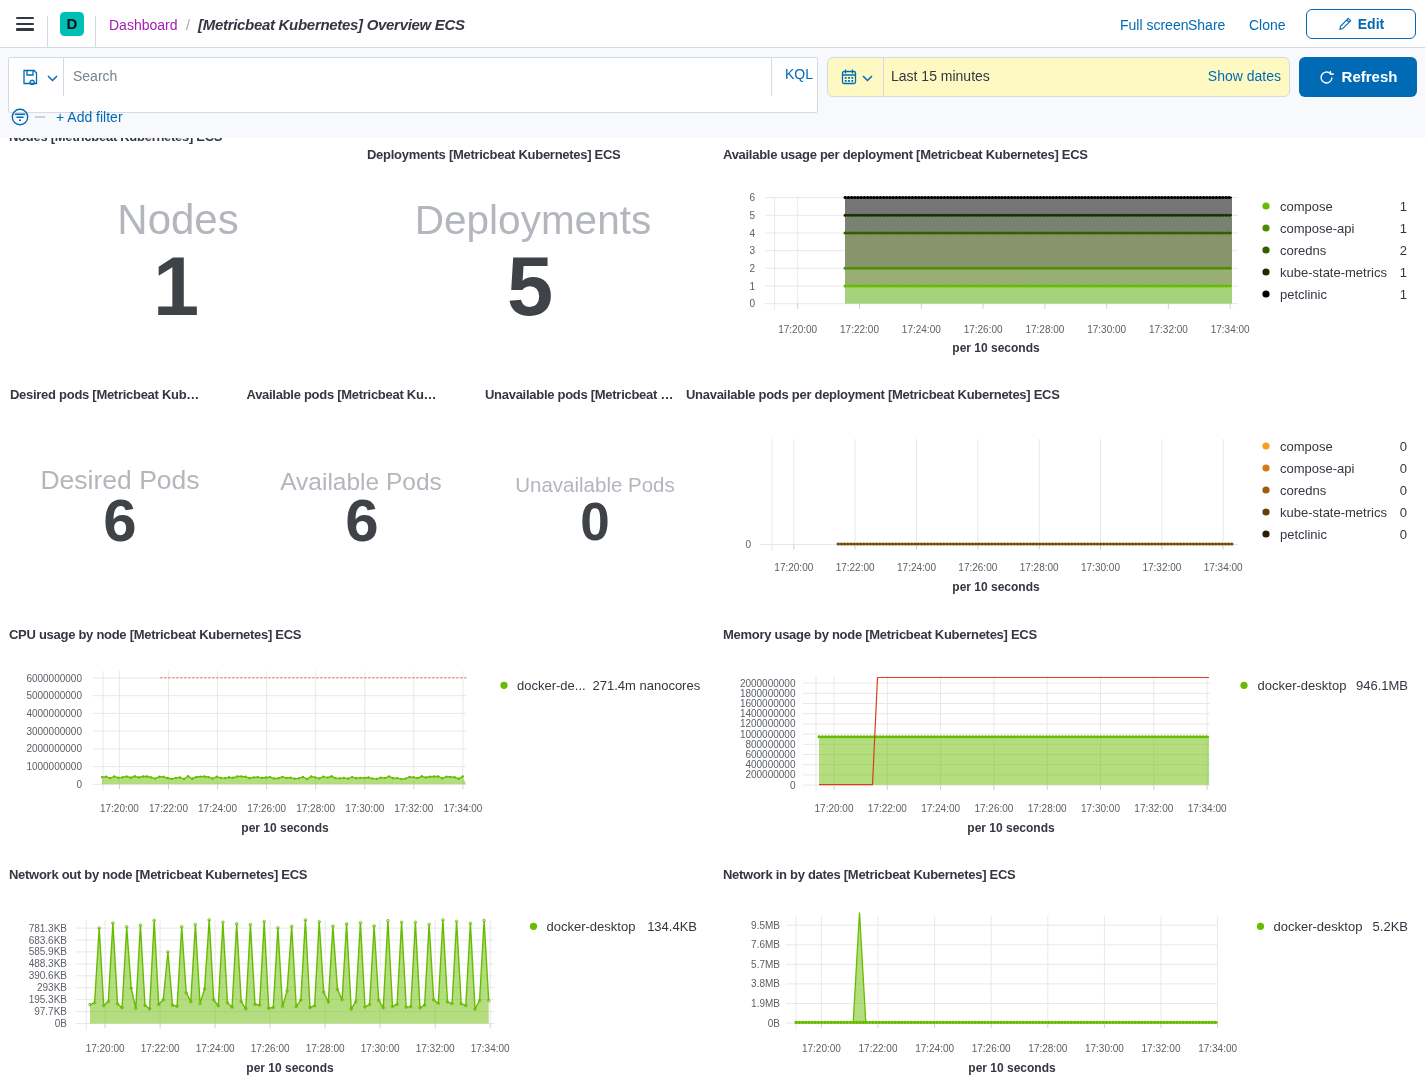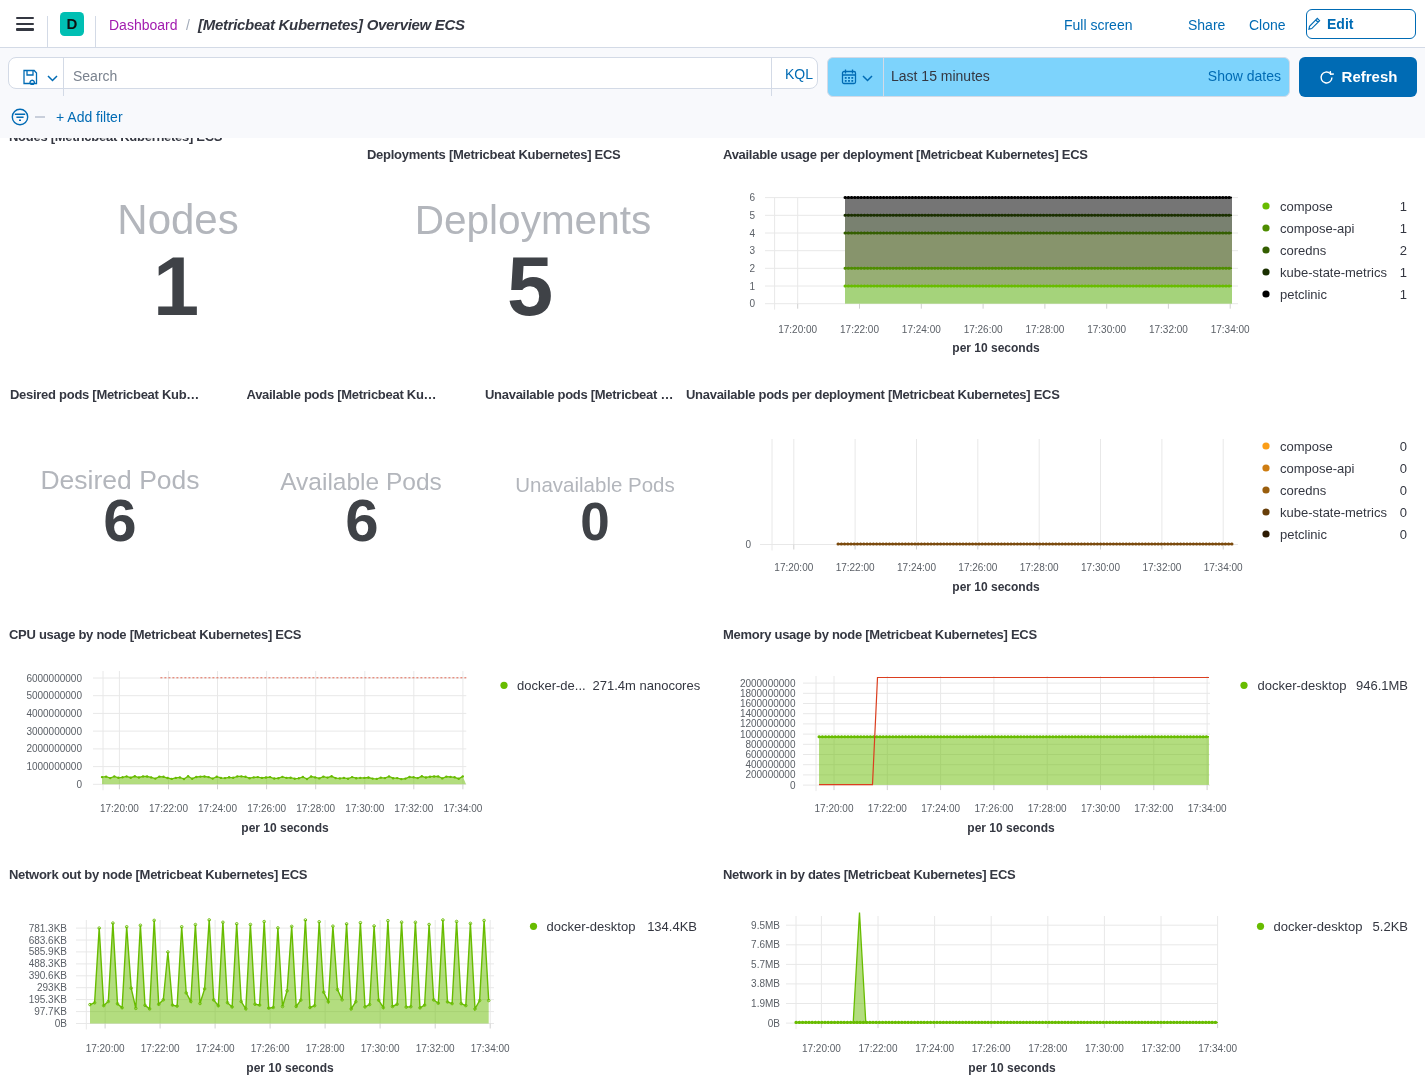--- a/index.html
+++ b/index.html
@@ -2,24 +2,24 @@
 <html><head><meta charset="utf-8"><style>
 * { margin:0; padding:0; box-sizing:border-box; }
 html,body { width:1425px; height:1091px; background:#fff; font-family:"Liberation Sans", sans-serif; overflow:hidden; }
 .abs { position:absolute; }
 #header { position:absolute; left:0; top:0; width:1425px; height:48px; background:#fff; border-bottom:1px solid #d3dae6; z-index:5; }
 .vsep { position:absolute; top:16px; height:31px; width:1px; background:#d3dae6; }
 #badge { position:absolute; left:60px; top:12px; width:24px; height:24px; background:#00BFB3; border-radius:4.5px; color:#0d0f10; font-weight:700; font-size:15px; text-align:center; line-height:24px; }
 .crumb { position:absolute; top:16.5px; font-size:14px; color:#a21caf; }
 #ttl { position:absolute; left:198px; top:15.5px; font-size:15px; font-weight:700; color:#343741; letter-spacing:-0.3px;font-style:italic; }
 .hlink { position:absolute; top:16.5px; font-size:14px; color:#006BB4; }
-#editbtn { position:absolute; left:1306px; top:9px; width:110px; height:30px; border:1px solid #006BB4; border-radius:6px; color:#006BB4; font-size:14px; font-weight:700; line-height:28px; }
+#editbtn { position:absolute; left:1306px; top:9px; width:110px; height:30px; border:1px solid #006BB4; border-radius:6px; color:#006BB4; font-size:14px; font-weight:700; text-align:center; line-height:28px; }
 #toolbar { position:absolute; left:0; top:48px; width:1425px; height:90px; background:#f8f9fc; z-index:4; }
-#searchbox { position:absolute; left:8px; top:9px; width:810px; height:32px; background:#fff; border:1px solid #d3dae6; border-radius:8px; }
-#datebox { position:absolute; left:827px; top:9px; width:463px; height:40px; background:#7dd3fc; border:1px solid #d3dae6; border-radius:6px; }
+#searchbox { position:absolute; left:8px; top:9px; width:810px; height:56px; background:#fff; border:1px solid #d3dae6; border-radius:2px; }
+#datebox { position:absolute; left:827px; top:9px; width:463px; height:40px; background:#fef9c3; border:1px solid #d3dae6; border-radius:6px; }
 #refresh { position:absolute; left:1299px; top:9px; width:118px; height:40px; background:#006BB4; border-radius:6px; color:#ffffff; font-size:15px; font-weight:700; line-height:40px; text-align:center; }
 .ptitle { position:absolute; font-size:13px; font-weight:700; color:#343741; letter-spacing:-0.28px; white-space:nowrap; overflow:hidden; text-overflow:ellipsis; z-index:2; }
 svg text { font-family:"Liberation Sans", sans-serif; }
 </style></head>
 <body>
 <svg width="1425" height="1091" viewBox="0 0 1425 1091" style="position:absolute;top:0;left:0">
     <line x1="765.0" y1="303.7" x2="1238.0" y2="303.7" stroke="#e8e8e8" stroke-width="1"></line>
     <line x1="765.0" y1="286.0" x2="1238.0" y2="286.0" stroke="#e8e8e8" stroke-width="1"></line>
     <line x1="765.0" y1="268.3" x2="1238.0" y2="268.3" stroke="#e8e8e8" stroke-width="1"></line>
     <line x1="765.0" y1="250.7" x2="1238.0" y2="250.7" stroke="#e8e8e8" stroke-width="1"></line>
@@ -521,21 +521,21 @@
     <div style="height:2.4px;background:#343741;border-radius:1px"></div>
     <div style="height:2.4px;background:#343741;border-radius:1px;margin-top:3.3px"></div>
     <div style="height:2.4px;background:#343741;border-radius:1px;margin-top:3.3px"></div>
   </div>
   <div class="vsep" style="left:47px"></div>
   <div id="badge">D</div>
   <div class="vsep" style="left:95px"></div>
   <div class="crumb" style="left:109px">Dashboard</div>
   <div class="crumb" style="left:186px;color:#a2abba">/</div>
   <div id="ttl">[Metricbeat Kubernetes] Overview ECS</div>
-  <div class="hlink" style="left:1064px">Full screen</div>
+  <div class="hlink" style="left:1120px">Full screen</div>
   <div class="hlink" style="left:1188px">Share</div>
   <div class="hlink" style="left:1249px">Clone</div>
   <div id="editbtn">
     <svg width="14" height="14" viewBox="0 0 16 16" style="vertical-align:-2px;margin-right:6px">
         <path d="M11.8 1.6 l2.6 2.6 L5.4 13.2 l-3.2.7.7-3.2z M10 3.4l2.6 2.6" fill="none" stroke="#006BB4" stroke-width="1.3"></path>
       </svg>Edit</div>
 </div>
 <div id="toolbar">
   <div id="searchbox">
     <svg class="abs" width="16" height="16" viewBox="0 0 16 16" style="left:13px;top:11px">

